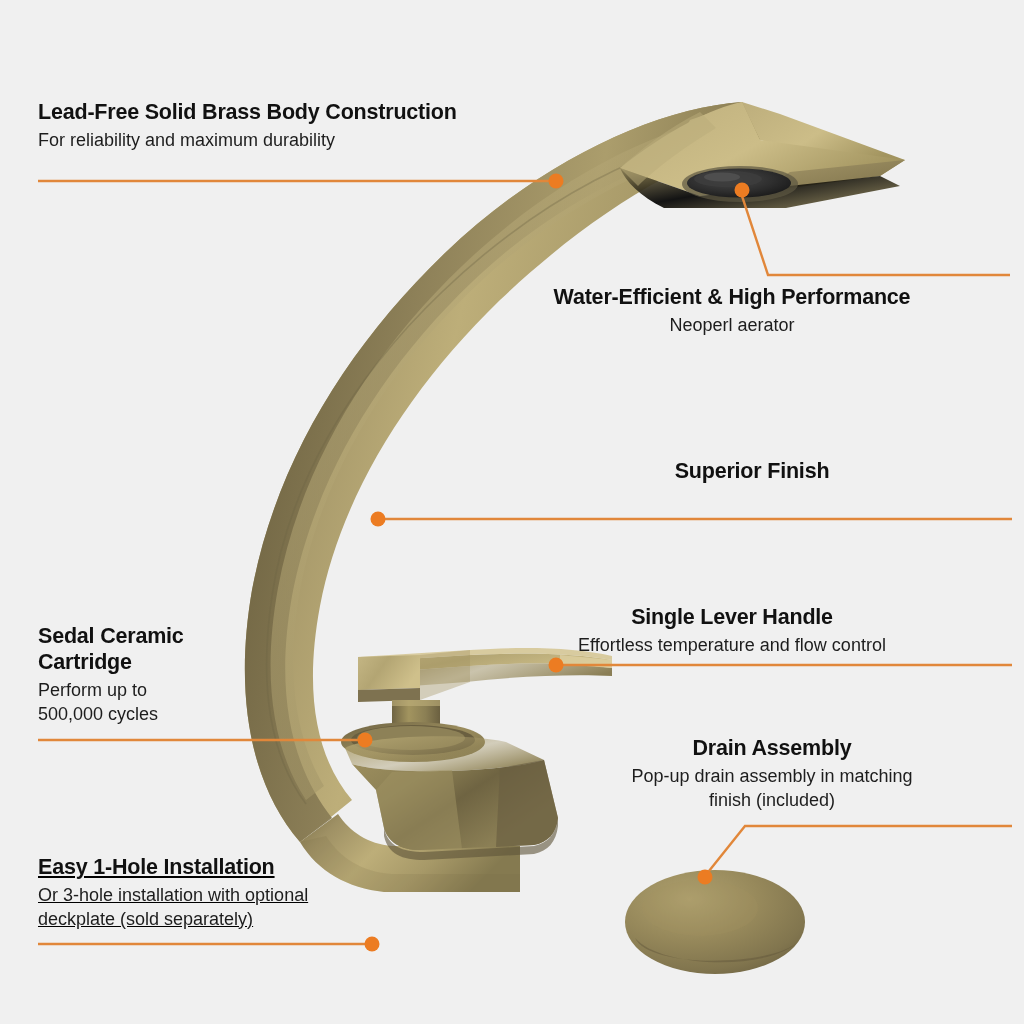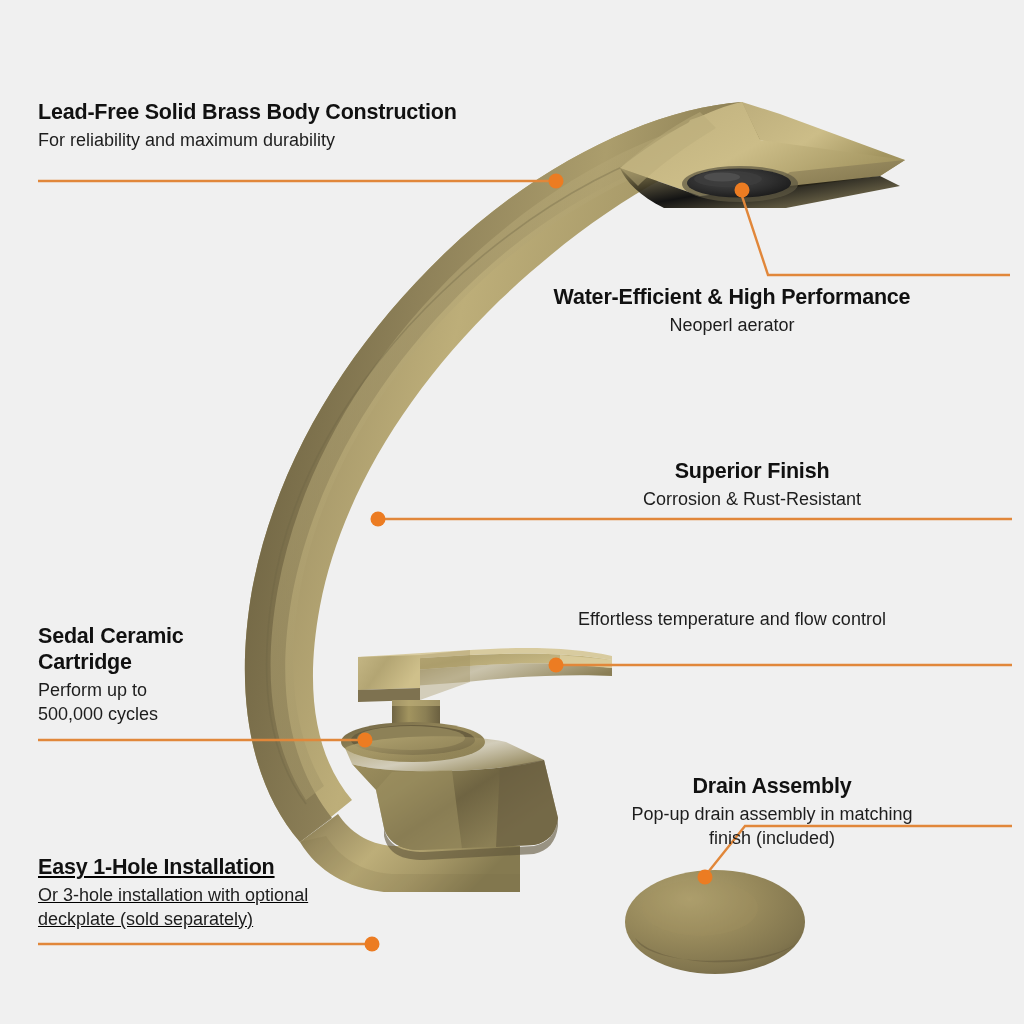--- a/index.html
+++ b/index.html
@@ -311,35 +311,35 @@
     <p class="sub">For reliability and maximum durability</p>
   </div>
 
   <div class="callout align-right" style="right:12px; top:284px; width:560px;">
     <p class="title">Water-Efficient &amp; High Performance</p>
     <p class="sub">Neoperl aerator</p>
   </div>
 
   <div class="callout align-right" style="right:12px; top:458px; width:520px;">
     <p class="title">Superior Finish</p>
-    <p class="sub">Corrosion &amp; Rust-Resistant</p>
   </div>
 
   <div class="callout align-right" style="right:12px; top:604px; width:560px;">
+    <p class="title">Single Lever Handle</p>
     <p class="sub">Effortless temperature and flow control</p>
   </div>
 
   <div class="callout align-left" style="left:38px; top:623px; width:300px;">
     <p class="title">Sedal Ceramic
 Cartridge</p>
     <p class="sub">Perform up to
 500,000 cycles</p>
   </div>
 
-  <div class="callout align-right" style="right:12px; top:773px; width:480px;">
+  <div class="callout align-right" style="right:12px; top:735px; width:480px;">
     <p class="title">Drain Assembly</p>
     <p class="sub">Pop-up drain assembly in matching
 finish (included)</p>
   </div>
 
   <div class="callout align-left" style="left:38px; top:854px; width:420px;text-decoration:underline;">
     <p class="title">Easy 1-Hole Installation</p>
     <p class="sub">Or 3-hole installation with optional
 deckplate (sold separately)</p>
   </div>

